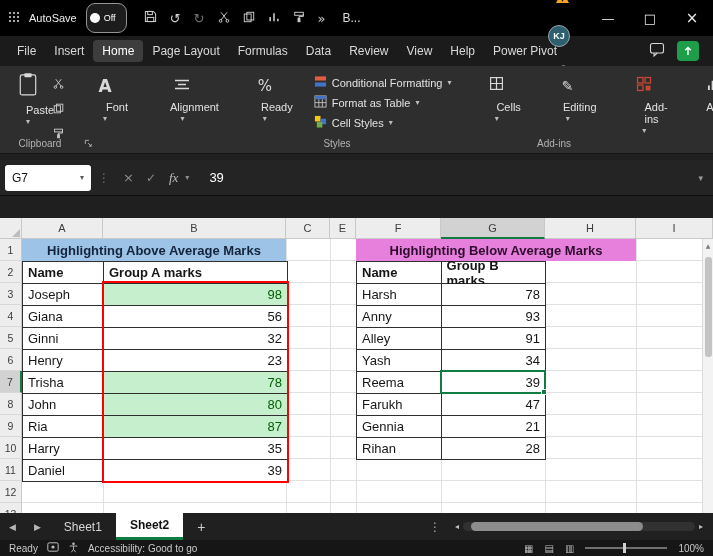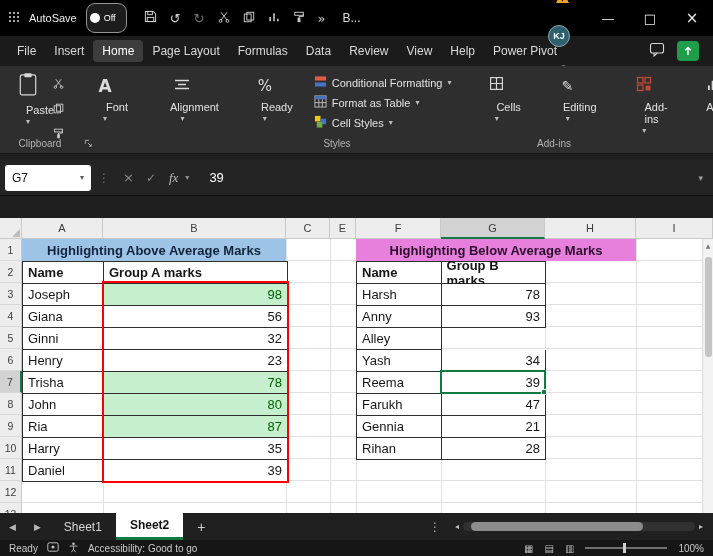--- a/index.html
+++ b/index.html
@@ -456,20 +456,21 @@
         <div class="trow">
           <div class="cell wNB">Harsh</div>
           <div class="cell num wMB">78</div>
         </div>
         <div class="trow">
           <div class="cell wNB">Anny</div>
           <div class="cell num wMB">93</div>
         </div>
         <div class="trow">
           <div class="cell wNB">Alley</div>
+          <div class="cell num wMB">91</div>
         </div>
         <div class="trow">
           <div class="cell wNB">Yash</div>
           <div class="cell num wMB">34</div>
         </div>
         <div class="trow">
           <div class="cell wNB">Reema</div>
           <div class="cell num wMB">39</div>
         </div>
         <div class="trow">

